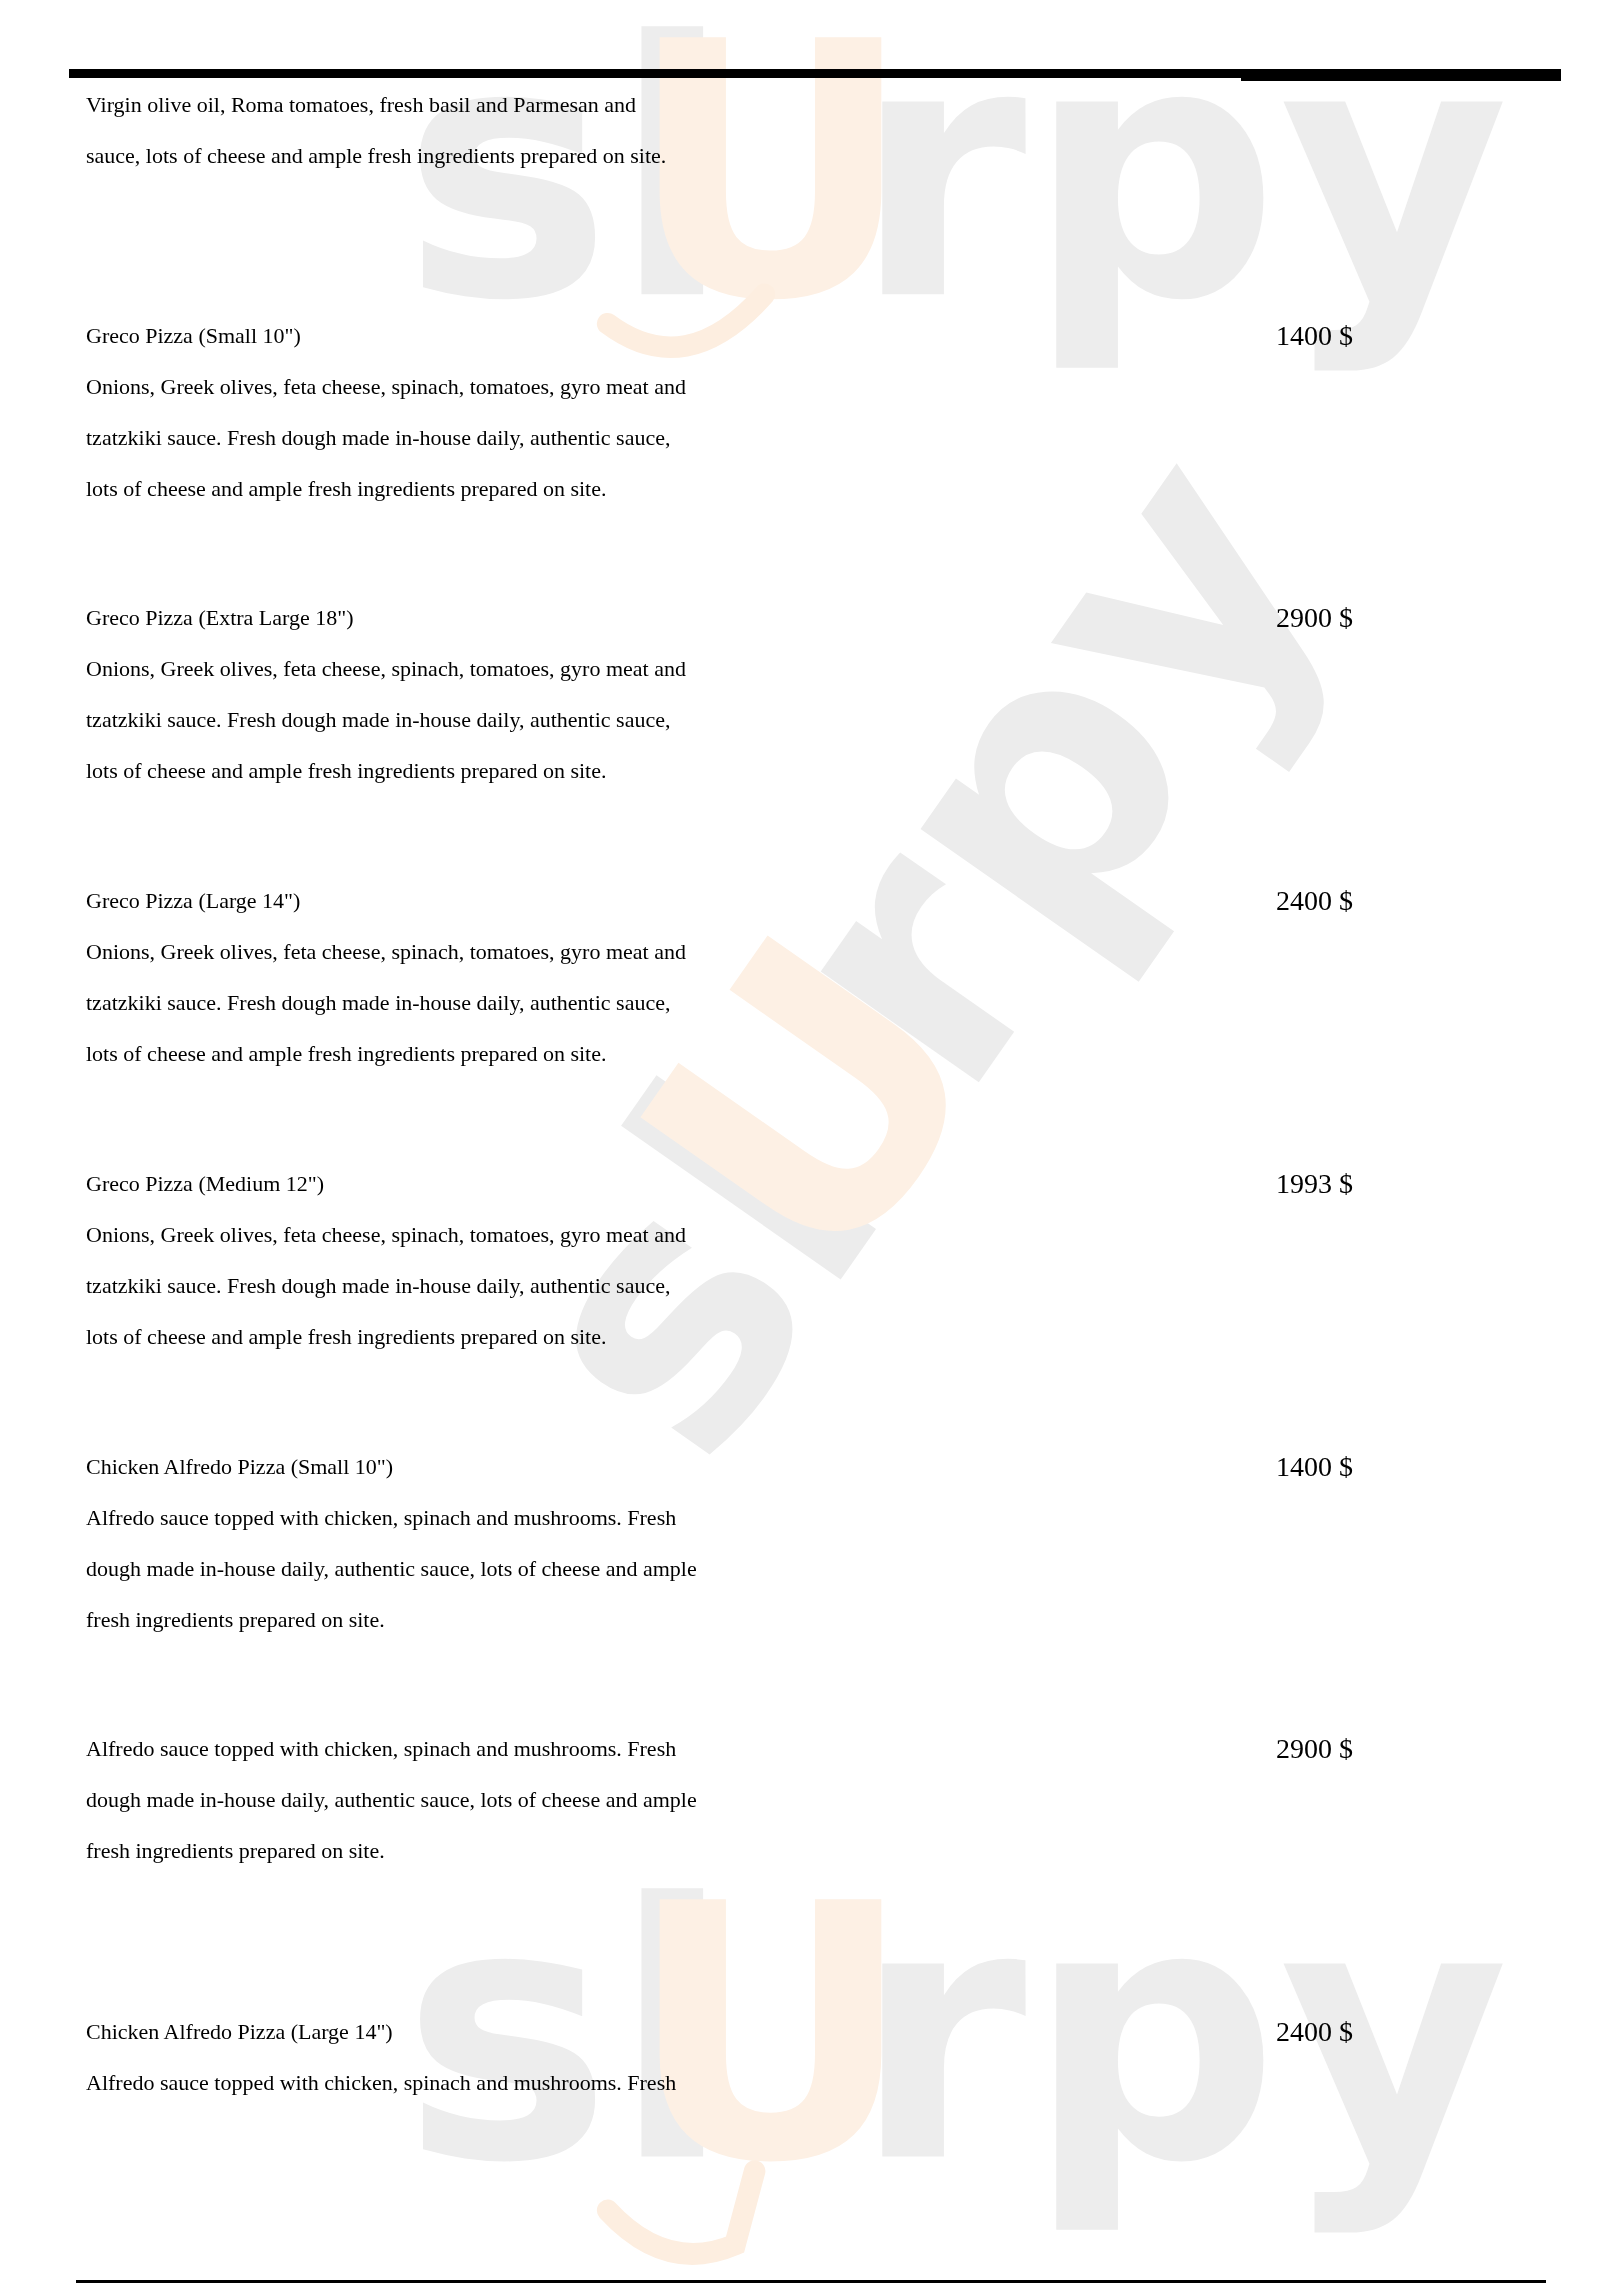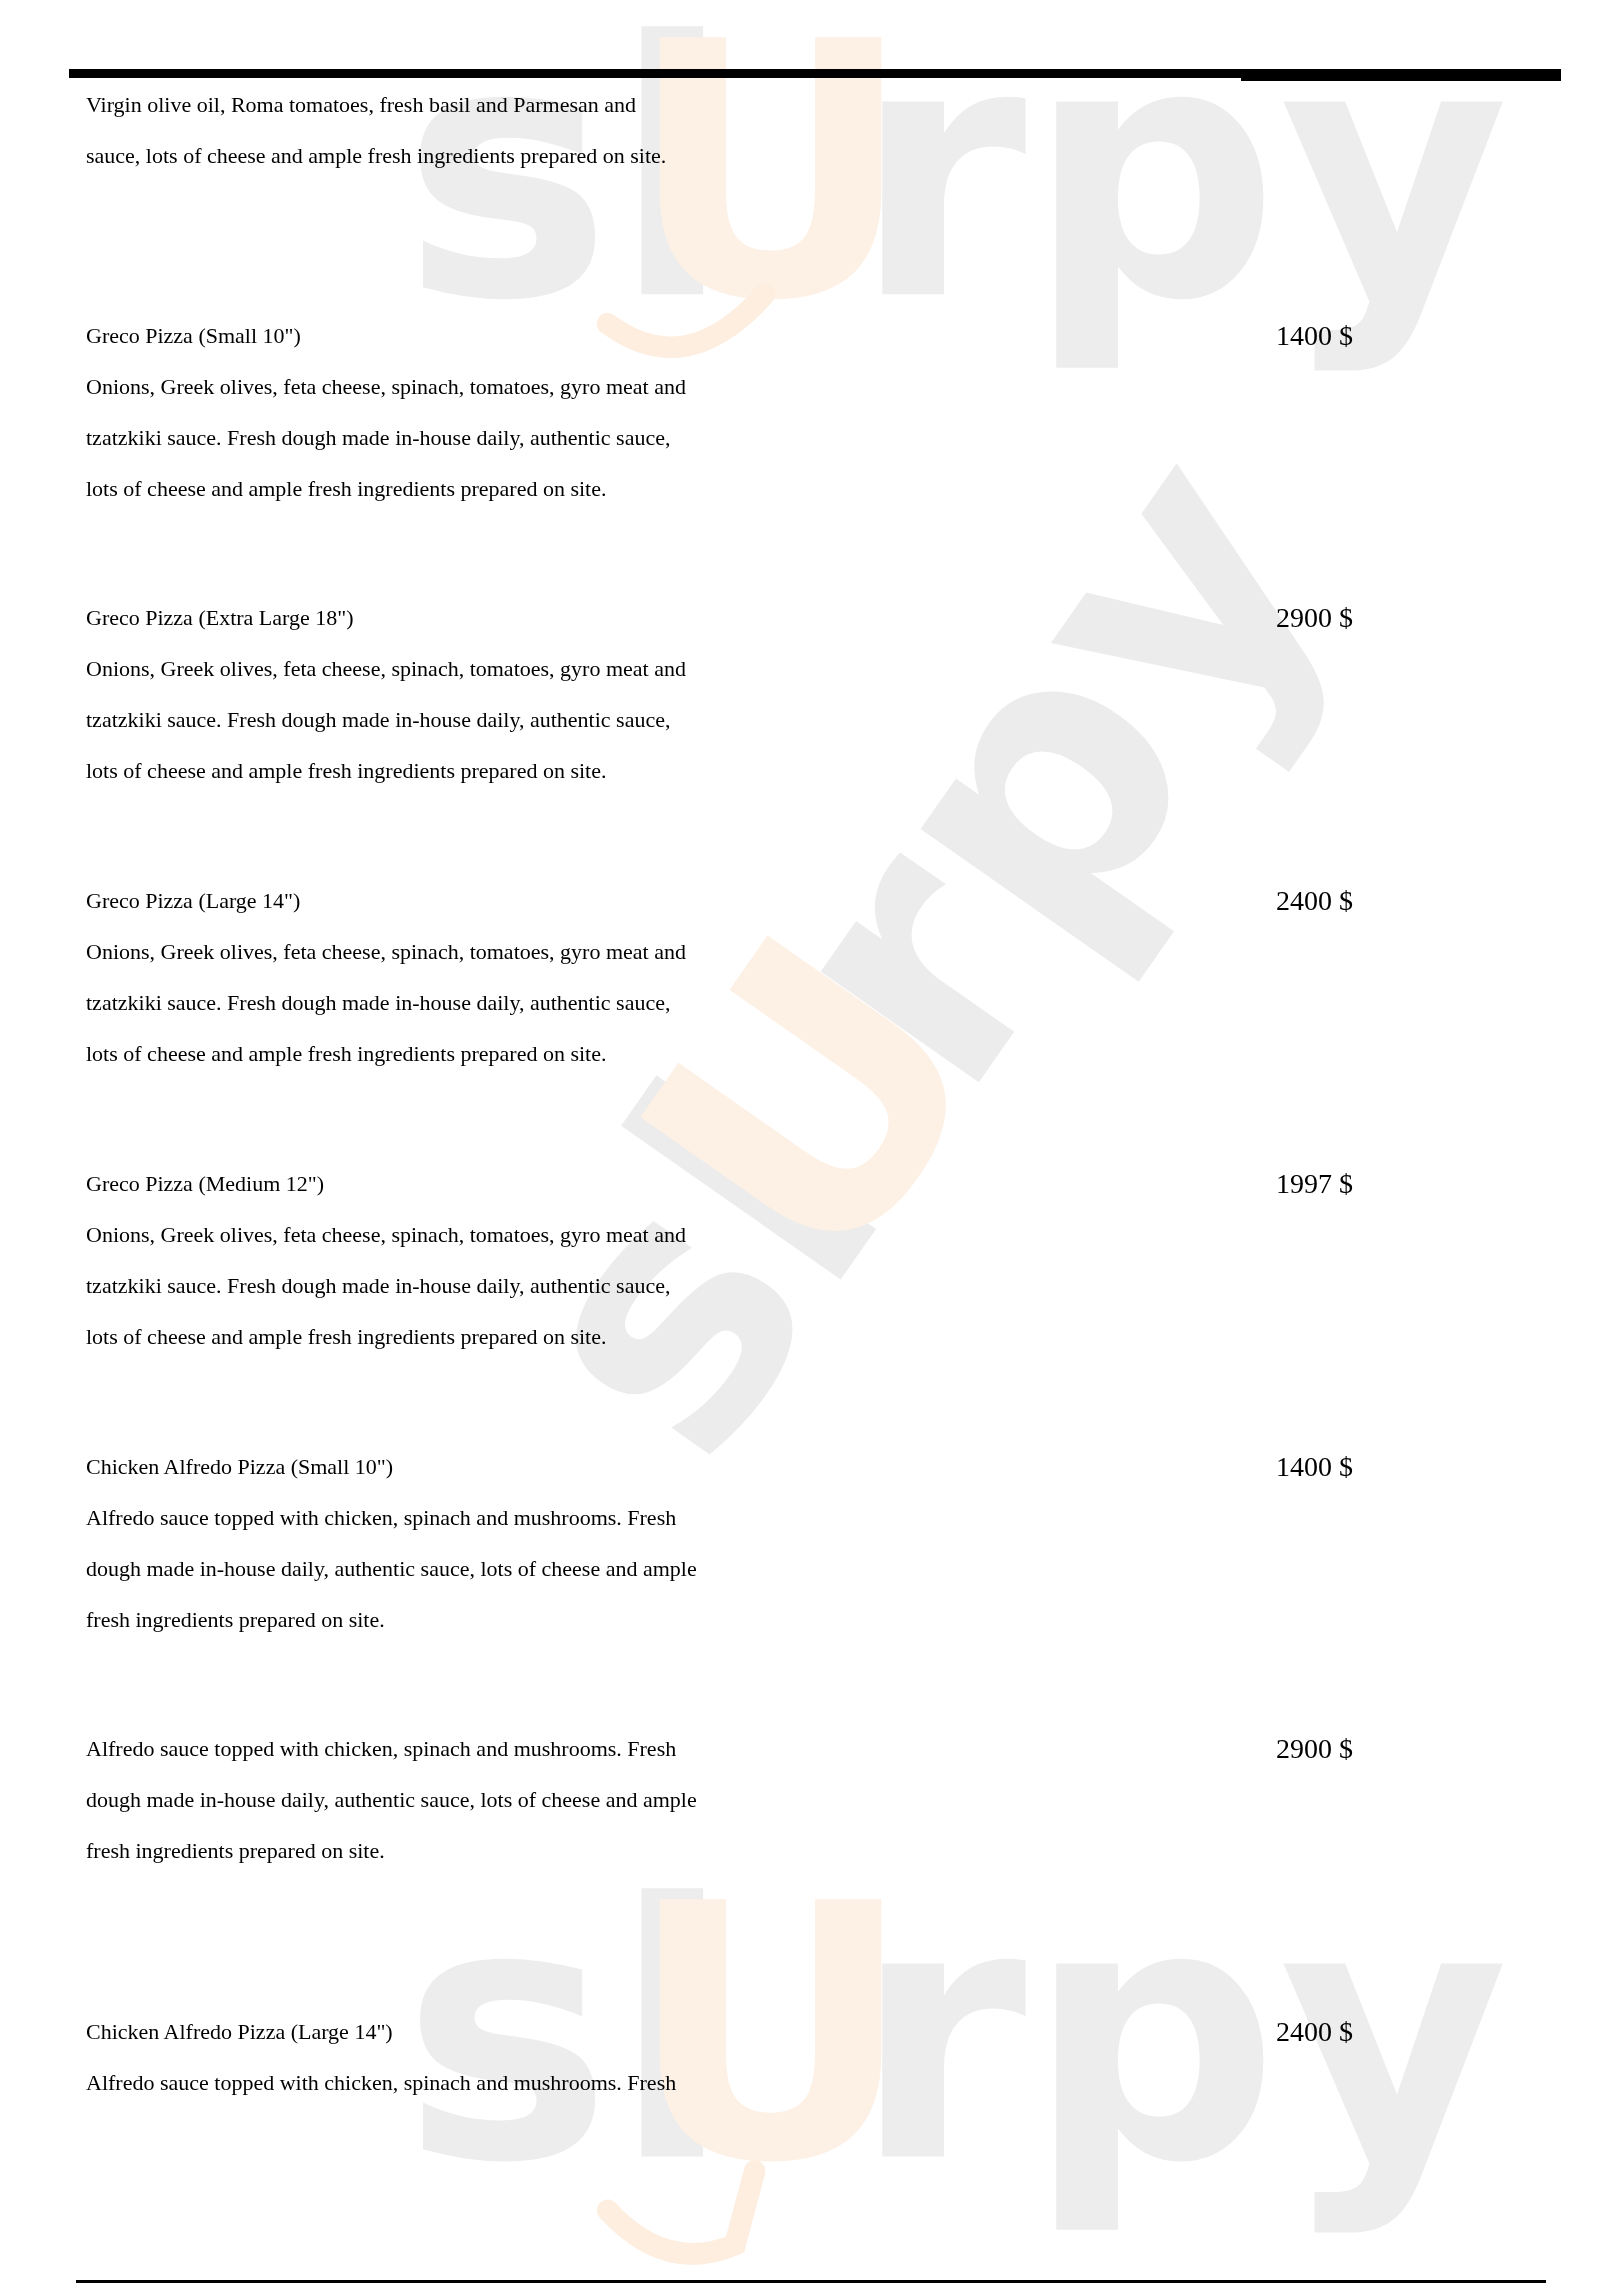--- a/index.html
+++ b/index.html
@@ -69,21 +69,21 @@
   <div class="line">lots of cheese and ample fresh ingredients prepared on site.</div>
 </div>
 <div class="price" style="top:875px;">2400 $</div>
 
 <div class="block" style="top:1158px;">
   <div class="line">Greco Pizza (Medium 12")</div>
   <div class="line">Onions, Greek olives, feta cheese, spinach, tomatoes, gyro meat and</div>
   <div class="line">tzatzkiki sauce. Fresh dough made in-house daily, authentic sauce,</div>
   <div class="line">lots of cheese and ample fresh ingredients prepared on site.</div>
 </div>
-<div class="price" style="top:1158px;">1997 $</div>
+<div class="price" style="top:1158px;">1993 $</div>
 
 <div class="block" style="top:1441px;">
   <div class="line">Chicken Alfredo Pizza (Small 10")</div>
   <div class="line">Alfredo sauce topped with chicken, spinach and mushrooms. Fresh</div>
   <div class="line">dough made in-house daily, authentic sauce, lots of cheese and ample</div>
   <div class="line">fresh ingredients prepared on site.</div>
 </div>
 <div class="price" style="top:1441px;">1400 $</div>
 
 <div class="block" style="top:1723px;">

